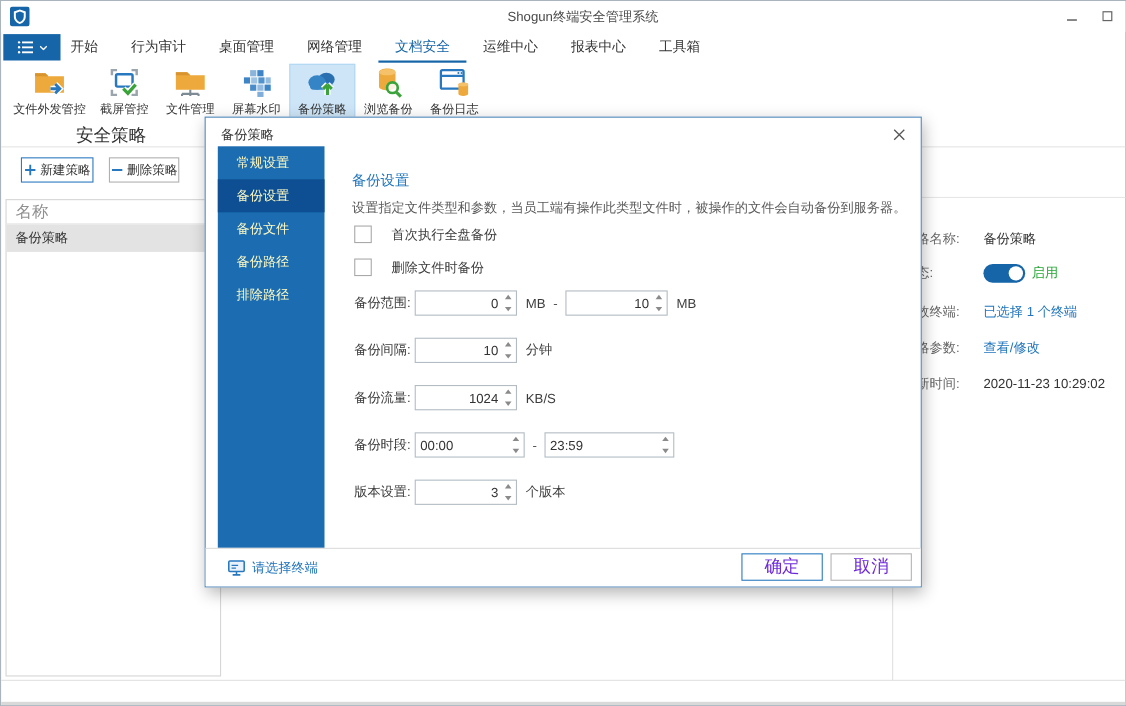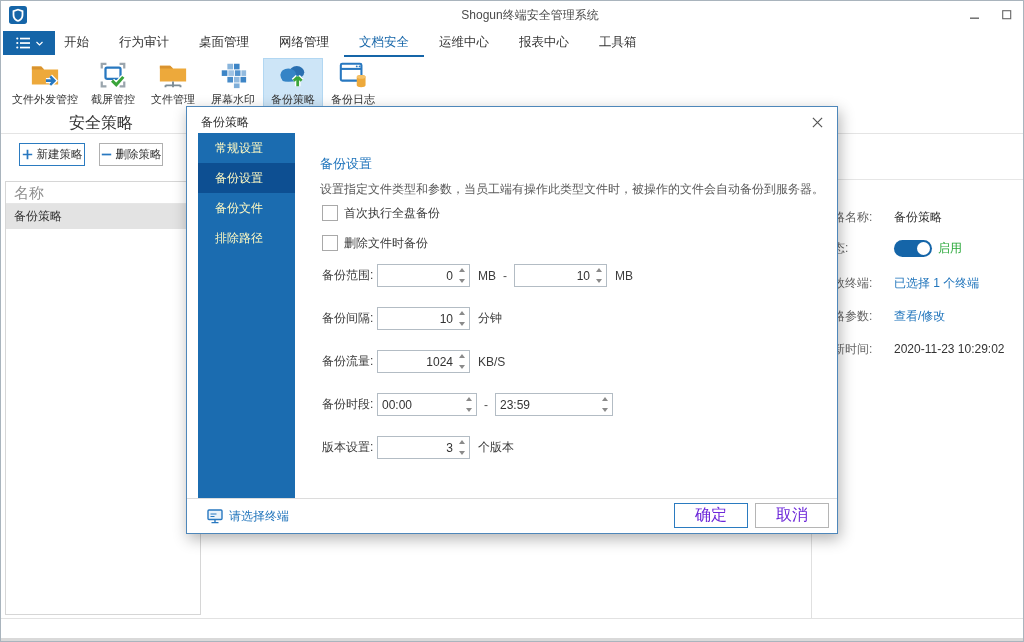--- a/index.html
+++ b/index.html
@@ -55,21 +55,21 @@
   .modal{position:absolute;left:185px;top:105px;width:652px;height:428px;background:#fff;
          border:1px solid #4e87ba;box-shadow:2px 5px 14px rgba(0,0,0,.30);z-index:10;box-sizing:border-box;}
   .m-title{position:absolute;left:14px;top:7px;font-size:12px;color:#333;}
   .m-close{position:absolute;right:12px;top:7px;width:16px;height:16px;display:flex;align-items:center;justify-content:center;}
   .m-side{position:absolute;left:11px;top:26px;width:97px;height:368px;background:#1b6cb0;}
   .m-tab{height:30px;line-height:30px;padding-left:17px;font-size:12px;color:#fef9c3;cursor:default;}
   .m-tab.active{background:#0d4f92;}
   .m-content{position:absolute;left:133px;top:40px;width:508px;height:352px;}
   .m-heading{position:absolute;left:0;top:8px;font-size:13px;color:#2175bc;}
   .m-desc{position:absolute;left:0;top:34px;font-size:12px;color:#5a5a5a;white-space:nowrap;}
-  .m-cb{position:absolute;left:2px;display:flex;align-items:center;gap:6px;height:16px;font-size:12px;color:#3c3c3c;}
+  .m-cb{position:absolute;left:2px;display:flex;align-items:center;gap:18px;height:16px;font-size:12px;color:#3c3c3c;}
   .cbox{width:14px;height:14px;border:1px solid #a9a9a9;background:#fff;flex:none;}
   .frow{position:absolute;left:2px;display:flex;align-items:center;height:23px;font-size:12px;color:#3c3c3c;white-space:nowrap;}
   .flabel{width:55px;flex:none;}
   .fbox{position:relative;height:23px;border:1px solid #b3bcc4;background:#fff;box-sizing:border-box;
         display:flex;align-items:center;flex:none;}
   .fbox input{border:0;outline:0;width:100%;height:100%;font:12px "Liberation Sans","DejaVu Sans",sans-serif;
               color:#333;text-align:right;padding:0 16px 0 4px;box-sizing:border-box;background:transparent;}
   .fbox.time input{text-align:left;}
   .w93{width:93px;} .w100{width:100px;} .w118{width:118px;}
   .spin{position:absolute;right:3px;top:3px;bottom:3px;width:9px;display:flex;flex-direction:column;
@@ -186,20 +186,30 @@
         <ellipse cx="20" cy="13" rx="8" ry="6.5" fill="#2a6fb0"></ellipse>
         <ellipse cx="11" cy="16" rx="8.5" ry="7" fill="#3584c6"></ellipse>
         <rect x="4" y="16" width="22" height="7" rx="3.5" fill="#3584c6"></rect>
         <path d="M21 28V18m0 0l-4.2 4.2M21 18l4.2 4.2" stroke="#fff" stroke-width="6" fill="none"></path>
         <path d="M21 28V18m0 0l-4.2 4.2M21 18l4.2 4.2" stroke="#3aa43a" stroke-width="3" fill="none"></path>
       </svg>
       <span class="tlabel">备份策略</span>
     </div>
     <div class="tool">
       <svg width="30" height="30" viewBox="0 0 32 32">
+        <path d="M7 6c0-2 4-3.5 8-3.5S23 4 23 6v14c0 2-4 3.5-8 3.5S7 22 7 20z" fill="#eda93b"></path>
+        <ellipse cx="15" cy="6" rx="8" ry="3" fill="#f6c269"></ellipse>
+        <circle cx="20" cy="21" r="5.2" fill="#fff" opacity=".85"></circle>
+        <circle cx="20" cy="21" r="5.2" fill="none" stroke="#3aa43a" stroke-width="2.6"></circle>
+        <path d="M24 25.5l4.2 4.2" stroke="#3aa43a" stroke-width="3" fill="none"></path>
+      </svg>
+      <span class="tlabel">浏览备份</span>
+    </div>
+    <div class="tool">
+      <svg width="30" height="30" viewBox="0 0 32 32">
         <rect x="3" y="4" width="22" height="18" rx="1.5" fill="#fff" stroke="#2878c0" stroke-width="2.2"></rect>
         <path d="M3 9.5h22" stroke="#2878c0" stroke-width="2.2"></path>
         <circle cx="20" cy="6.8" r="1" fill="#2878c0"></circle>
           <circle cx="23" cy="6.8" r="1" fill="#2878c0"></circle>
         <path d="M20 18c0-1.3 2.1-2 4.7-2s4.7.7 4.7 2v9c0 1.3-2.1 2-4.7 2s-4.7-.7-4.7-2z" fill="#eda93b"></path>
         <ellipse cx="24.7" cy="18" rx="4.7" ry="1.9" fill="#f6c269"></ellipse>
       </svg>
       <span class="tlabel">备份日志</span>
     </div>
   </div>
@@ -254,20 +264,21 @@
     <div class="m-title">备份策略</div>
     <div class="m-close">
       <svg width="11" height="11" viewBox="0 0 12 12">
           <path d="M1 1l10 10M11 1L1 11" stroke="#555" stroke-width="1.3"></path>
         </svg>
     </div>
     <div class="m-side">
       <div class="m-tab">常规设置</div>
       <div class="m-tab active">备份设置</div>
       <div class="m-tab">备份文件</div>
+      <div class="m-tab">备份路径</div>
       <div class="m-tab">排除路径</div>
     </div>
 
     <div class="m-content">
       <div class="m-heading">备份设置</div>
       <div class="m-desc">设置指定文件类型和参数，当员工端有操作此类型文件时，被操作的文件会自动备份到服务器。</div>
 
       <div class="m-cb" style="top:58px">
         <span class="cbox"></span>
         <span>首次执行全盘备份</span>

